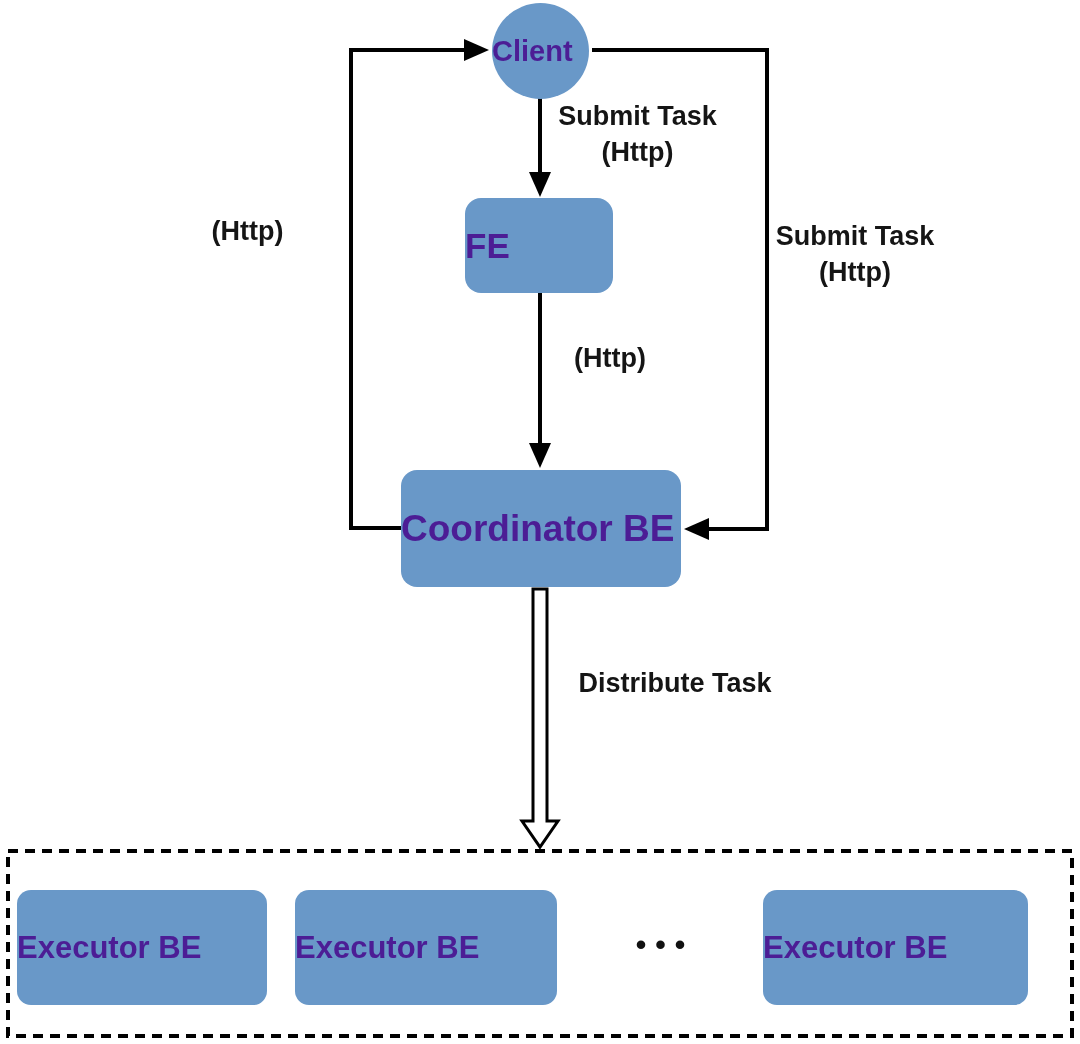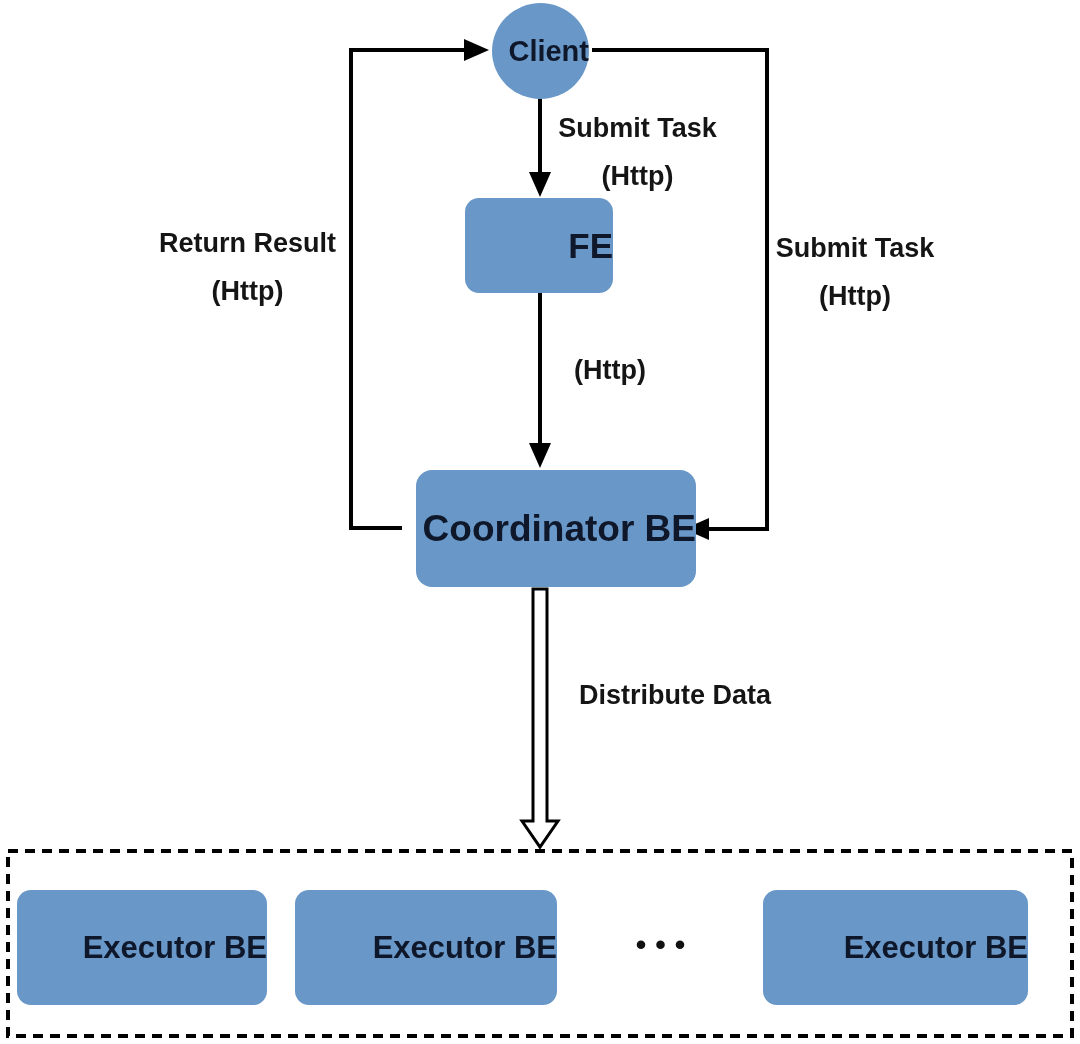--- a/index.html
+++ b/index.html
@@ -13,36 +13,36 @@
   }
   .wires {
     position: absolute;
     left: 0; top: 0;
     width: 1080px; height: 1044px;
   }
   .node {
     position: absolute;
     display: flex;
     align-items: center;
-    justify-content: flex-end;
-    color: #0f172a;
+    justify-content: flex-start;
+    color: #4c1d95;
     font-weight: bold;
     box-sizing: border-box;
   }
   .circle { border-radius: 50%; }
   .box { border-radius: 16px; }
   .edge-label {
     position: absolute;
     text-align: center;
     color: #151515;
     font-weight: bold;
     font-size: 27px;
     line-height: 1.35;
   }
-  .edge-label span { display: block; margin-top: 12px; }
+  .edge-label span { display: block; }
   .ellipsis {
     position: absolute;
     color: #111111;
     font-weight: bold;
     font-size: 30px;
     letter-spacing: 9px;
     text-align: center;
   }
 </style>
 </head>
@@ -66,25 +66,25 @@
 
     <path d="M 533,589 L 533,821 L 522,821 L 540,847 L 558,821 L 547,821 L 547,589 Z" fill="#ffffff" stroke="#000" stroke-width="3"></path>
 
     <rect x="8" y="851" width="1064" height="185" fill="none" stroke="#000" stroke-width="4" stroke-dasharray="10 7"></rect>
   </svg>
 
   <div class="node circle" style="left: 492px; top: 3px; width: 97px; height: 96px; font-size: 29px; background: rgb(105, 152, 200);">
     <span>Client</span>
   </div>
 
-  <div class="node box" style="left: 465px; top: 198px; width: 148px; height: 95px; font-size: 35px; background: rgb(105, 152, 200); border-radius: 14px;">
+  <div class="node box" style="left: 465px; top: 198px; width: 148px; height: 95px; font-size: 35px; background: rgb(105, 152, 200);">
     <span>FE</span>
   </div>
 
-  <div class="node box" style="left: 416px; top: 470px; width: 280px; height: 117px; font-size: 37px; background: rgb(105, 152, 200);">
+  <div class="node box" style="left: 401px; top: 470px; width: 280px; height: 117px; font-size: 37px; background: rgb(105, 152, 200);">
     <span>Coordinator BE</span>
   </div>
 
   <div class="node box" style="left: 17px; top: 890px; width: 250px; height: 115px; font-size: 31px; border-radius: 14px; background: rgb(105, 152, 200);">
     <span>Executor BE</span>
   </div>
 
   <div class="node box" style="left: 295px; top: 890px; width: 262px; height: 115px; font-size: 31px; border-radius: 14px; background: rgb(105, 152, 200);">
     <span>Executor BE</span>
   </div>
@@ -96,30 +96,29 @@
   <div class="node box" style="left: 763px; top: 890px; width: 265px; height: 115px; font-size: 31px; border-radius: 14px; background: rgb(105, 152, 200);">
     <span>Executor BE</span>
   </div>
 
   <div class="edge-label" style="left: 545px; top: 98px; width: 185px;">
     <span>Submit Task</span>
     <span>(Http)</span>
   </div>
 
   <div class="edge-label" style="left: 150px; top: 213px; width: 195px;">
-    <span>Return Result</span>
     <span>(Http)</span>
   </div>
 
   <div class="edge-label" style="left: 765px; top: 218px; width: 180px;">
     <span>Submit Task</span>
     <span>(Http)</span>
   </div>
 
   <div class="edge-label" style="left: 545px; top: 340px; width: 130px;">
     <span>(Http)</span>
   </div>
 
   <div class="edge-label" style="left: 565px; top: 665px; width: 220px;">
-    <span>Distribute Data</span>
+    <span>Distribute Task</span>
   </div>
 
 </div>
 
 </body></html>

